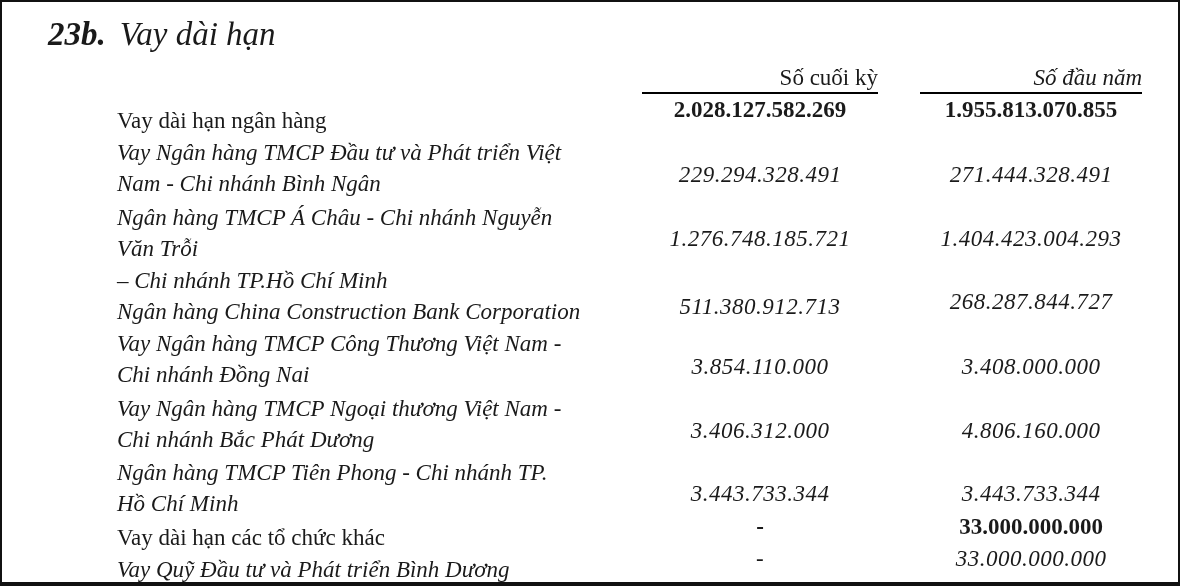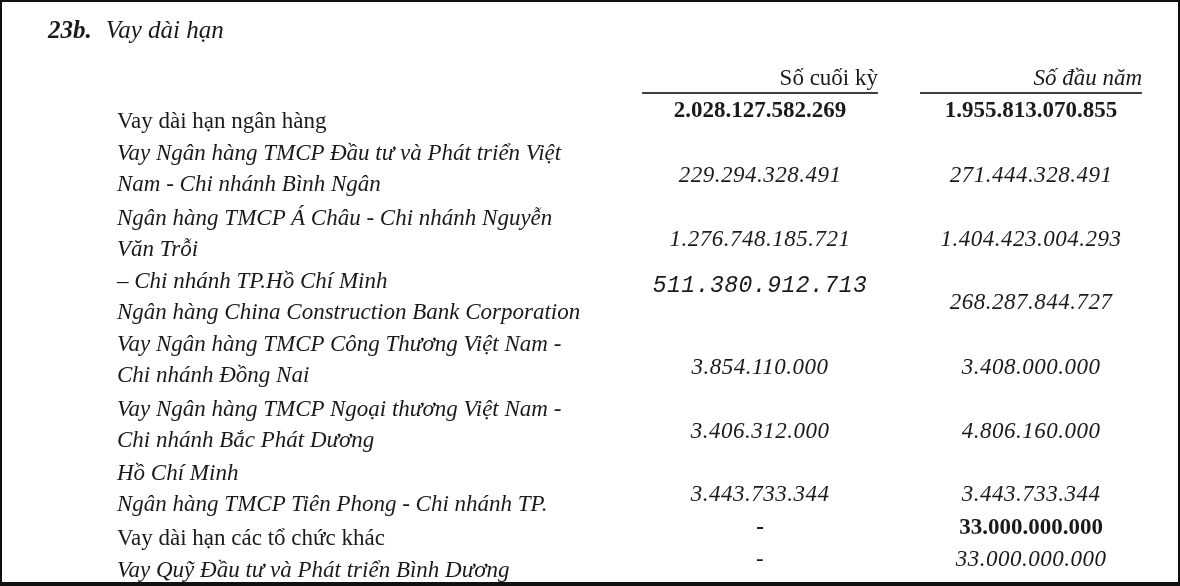--- a/index.html
+++ b/index.html
@@ -8,26 +8,26 @@
       font-family: "Liberation Serif", "DejaVu Serif", serif;
       color: #1a1a1a;
     }
     .frame {
       position: absolute; left: 0; top: 0; width: 1176px; height: 580px;
       border-left: 2px solid #111; border-right: 2px solid #111;
       border-top: 2px solid #111; border-bottom: 4px solid #111;
     }
     .heading {
       position: absolute; left: 48px; top: 16px;
-      font-size: 25px; font-style: italic;
+      font-size: 33px; font-style: italic;
     }
     .heading .num { font-weight: bold; margin-right: 14px; }
     .col-head {
       position: absolute; top: 65px; font-size: 23px; text-align: right;
-      padding-bottom: 1px; border-bottom: 2px solid #404040;
+      padding-bottom: 1px; border-bottom: 2px solid #000000;
     }
     .col-head.c1 { left: 642px; width: 236px; }
     .col-head.c2 { left: 920px; width: 222px; font-style: italic; }
     .row { position: absolute; left: 117px; width: 1030px; font-size: 23px; }
     .row .label { position: absolute; left: 0; top: 8px; width: 530px; line-height: 31px; }
     .row .v1, .row .v2 { position: absolute; text-align: center; white-space: nowrap; }
     .row .v1 { left: 525px; width: 236px; }
     .row .v2 { left: 803px; width: 222px; }
     .row.bold .v1, .row.bold .v2 { font-weight: bold; }
     .row.italic .label, .row.italic .v1, .row.italic .v2 { font-style: italic; }
@@ -67,21 +67,21 @@
   </div>
   <div class="v1" style="top:32px;">1.276.748.185.721</div>
   <div class="v2" style="top:32px;">1.404.423.004.293</div>
 </div>
 
 <div class="row italic" style="top:257px;">
   <div class="label">
     <div>– Chi nhánh TP.Hồ Chí Minh</div>
     <div>Ngân hàng China Construction Bank Corporation</div>
   </div>
-  <div class="v1" style="top:16px;font-family:Liberation Mono, monospace;">511.380.912.713</div>
+  <div class="v1" style="top:37px;">511.380.912.713</div>
   <div class="v2" style="top:32px;">268.287.844.727</div>
 </div>
 
 <div class="row italic" style="top:320px;">
   <div class="label">
     <div>Vay Ngân hàng TMCP Công Thương Việt Nam -</div>
     <div>Chi nhánh Đồng Nai</div>
   </div>
   <div class="v1" style="top:34px;">3.854.110.000</div>
   <div class="v2" style="top:34px;">3.408.000.000</div>
@@ -91,22 +91,22 @@
   <div class="label">
     <div>Vay Ngân hàng TMCP Ngoại thương Việt Nam -</div>
     <div>Chi nhánh Bắc Phát Dương</div>
   </div>
   <div class="v1" style="top:33px;">3.406.312.000</div>
   <div class="v2" style="top:33px;">4.806.160.000</div>
 </div>
 
 <div class="row italic" style="top:449px;">
   <div class="label">
+    <div>Ngân hàng TMCP Tiên Phong - Chi nhánh TP.</div>
     <div>Hồ Chí Minh</div>
-    <div>Ngân hàng TMCP Tiên Phong - Chi nhánh TP.</div>
   </div>
   <div class="v1" style="top:32px;">3.443.733.344</div>
   <div class="v2" style="top:32px;">3.443.733.344</div>
 </div>
 
 <div class="row bold" style="top:514px;">
   <div class="label">Vay dài hạn các tổ chức khác</div>
   <div class="v1" style="top:0;">-</div>
   <div class="v2" style="top:0;">33.000.000.000</div>
 </div>

